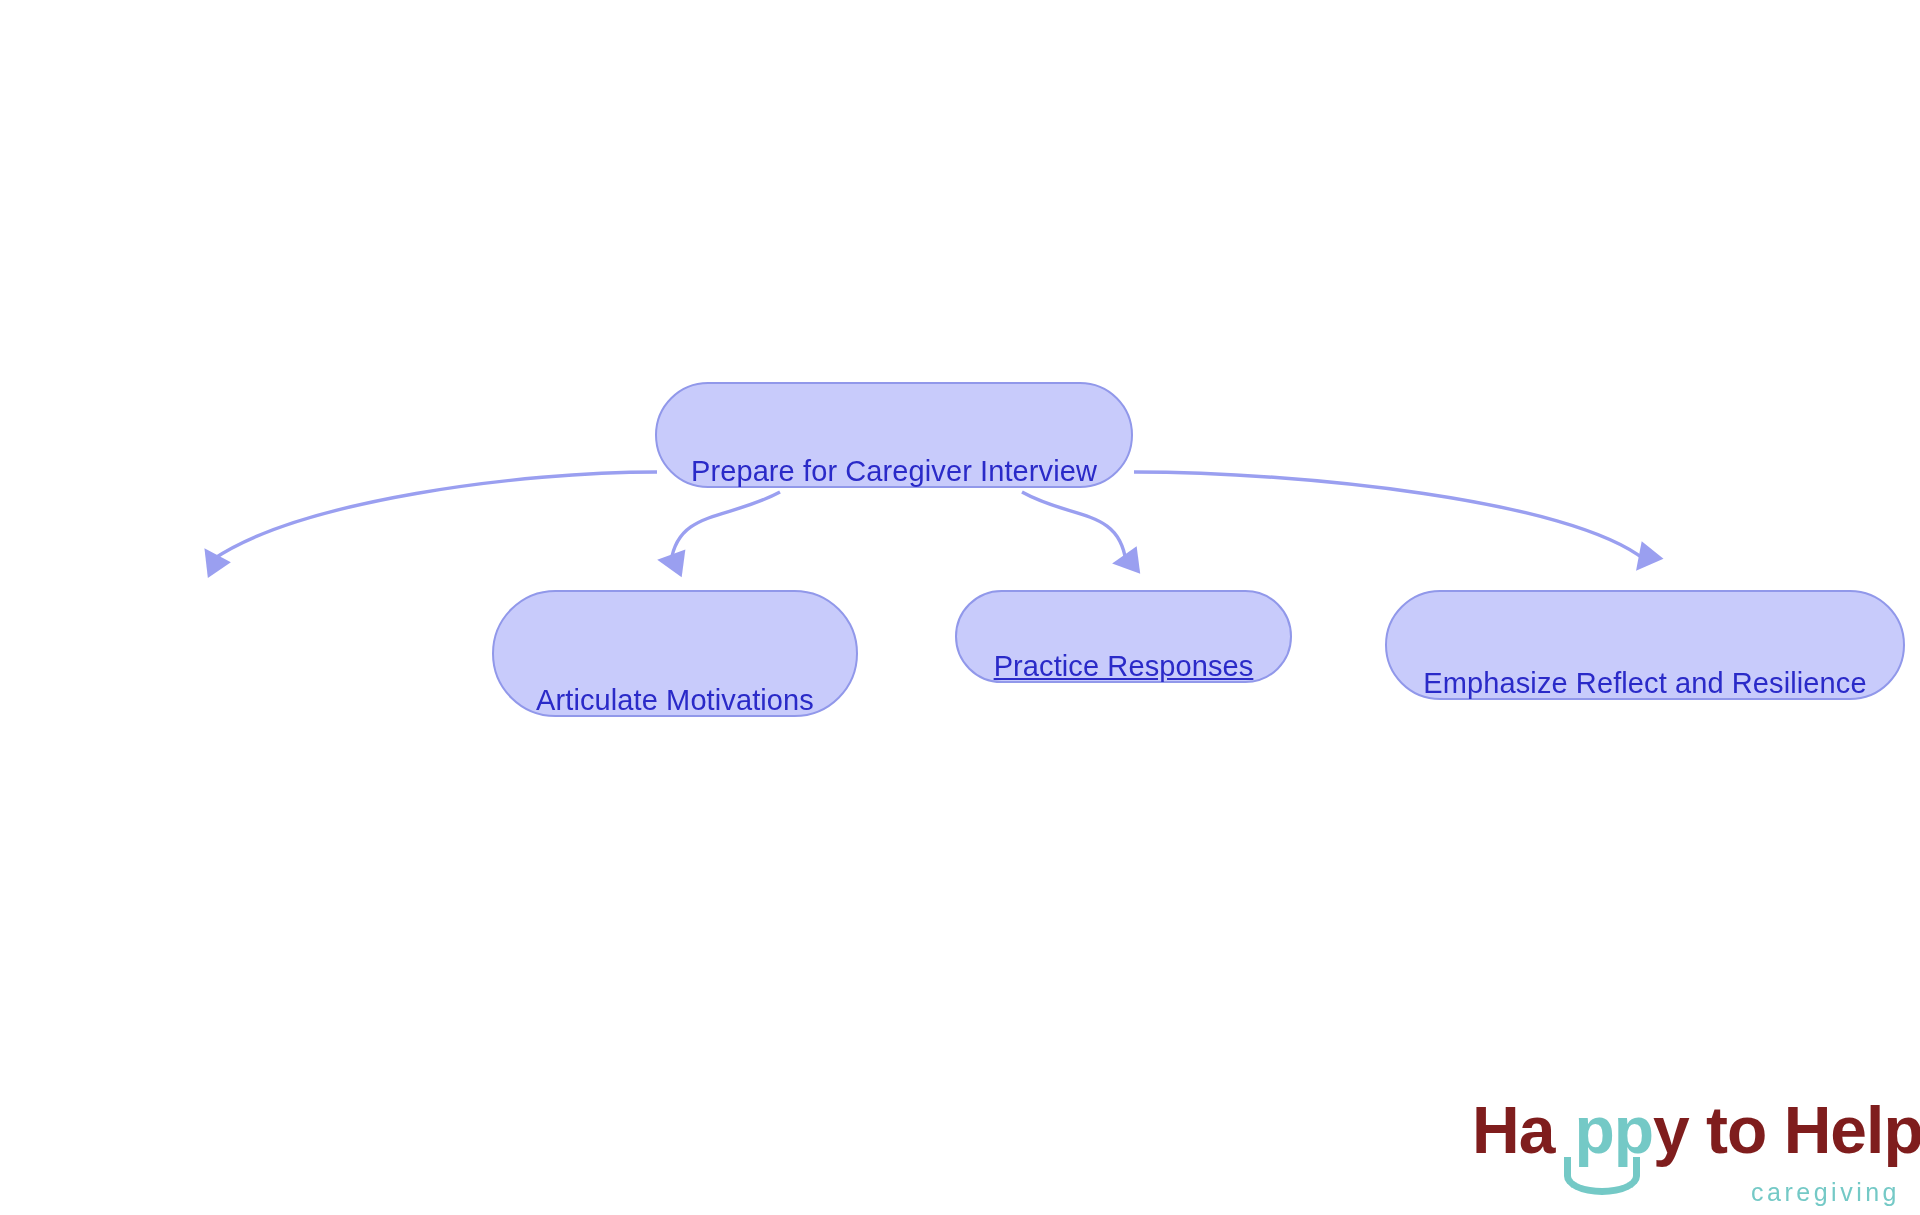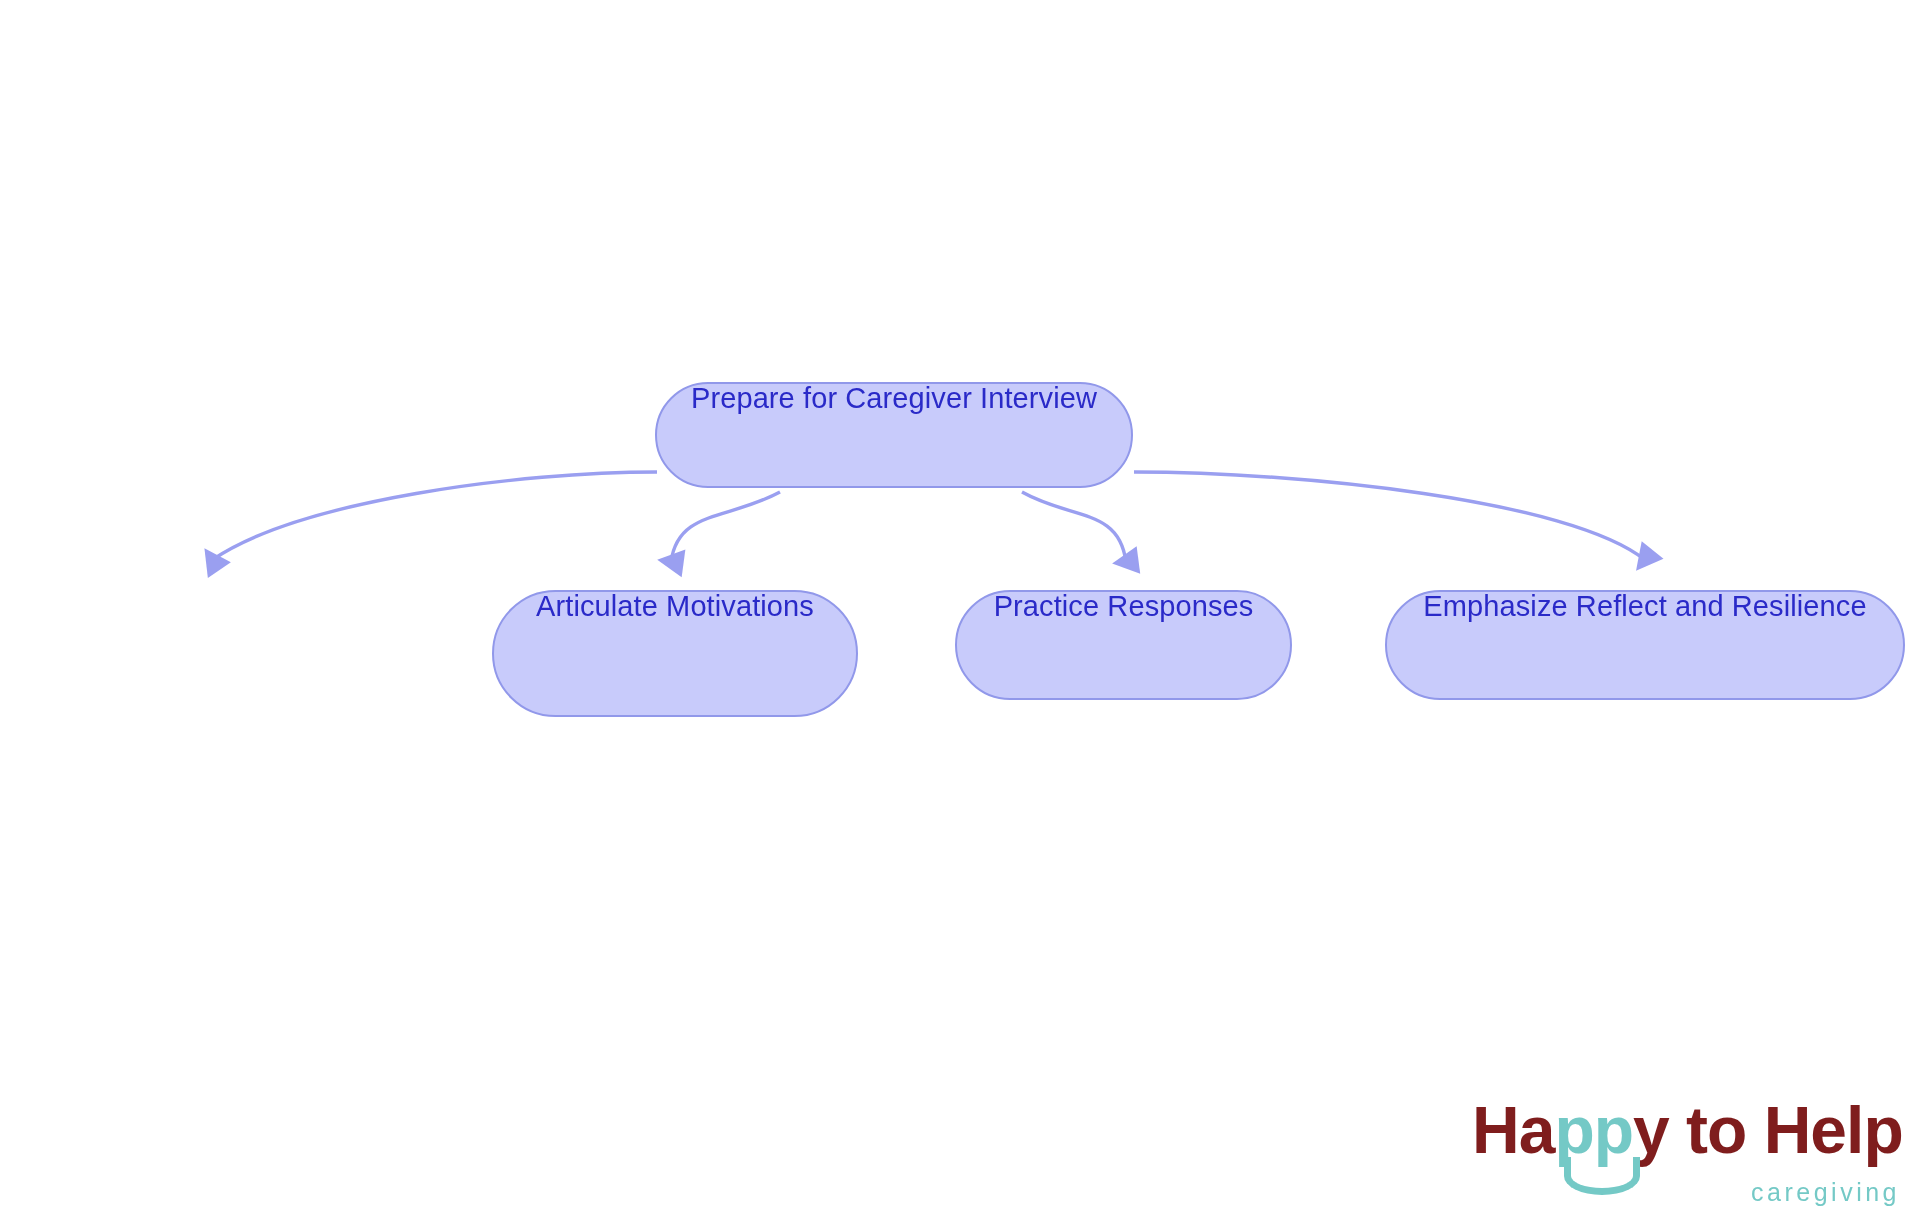--- a/index.html
+++ b/index.html
@@ -33,21 +33,21 @@
     pointer-events: none;
   }
 
   .node {
     position: absolute;
     box-sizing: border-box;
     background: #c8cbfb;
     border: 2px solid #9198ea;
     border-radius: 999px;
     display: flex;
-    align-items: flex-start;
+    align-items: flex-end;
     justify-content: center;
     color: #2a2ac8;
     font-size: 29px;
     font-weight: 400;
     letter-spacing: 0.1px;
     white-space: nowrap;
     line-height: 1;
   }
 
   .node-label {
@@ -68,21 +68,21 @@
     left: 0;
     top: 0;
     width: 430px;
     font-size: 66px;
     font-weight: 700;
     letter-spacing: -1px;
     line-height: 1;
     white-space: nowrap;
   }
   .logo-coral { color: #7f1d1d; }
-  .logo-teal  { color: #74c9c6; }
+  .logo-teal  { color: #74c9c6; margin-left: 20px; }
 
   .logo-smile {
     position: absolute;
     left: 92px;
     top: 60px;
     width: 62px;
     height: 31px;
     border: 7px solid #74c9c6;
     border-top: none;
     border-bottom-left-radius: 62px 31px;
@@ -124,21 +124,21 @@
 
   <div class="node" id="node-root" style="left:655px; top:382px; width:478px; height:106px;">
     <span class="node-label">Prepare for Caregiver Interview</span>
   </div>
 
 
   <div class="node" style="left:492px; top:590px; width:366px; height:127px;">
     <span class="node-label">Articulate Motivations</span>
   </div>
 
-  <div class="node" style="left:955px; top:590px; width:337px; height:110px;">
+  <div class="node" style="left:955px; top:590px; width:337px; height:93px;text-decoration:underline;">
     <span class="node-label">Practice Responses</span>
   </div>
 
   <div class="node" style="left:1385px; top:590px; width:520px; height:110px;">
     <span class="node-label">Emphasize Reflect and Resilience</span>
   </div>
 
 </div>
 
 <div id="brand-logo">

